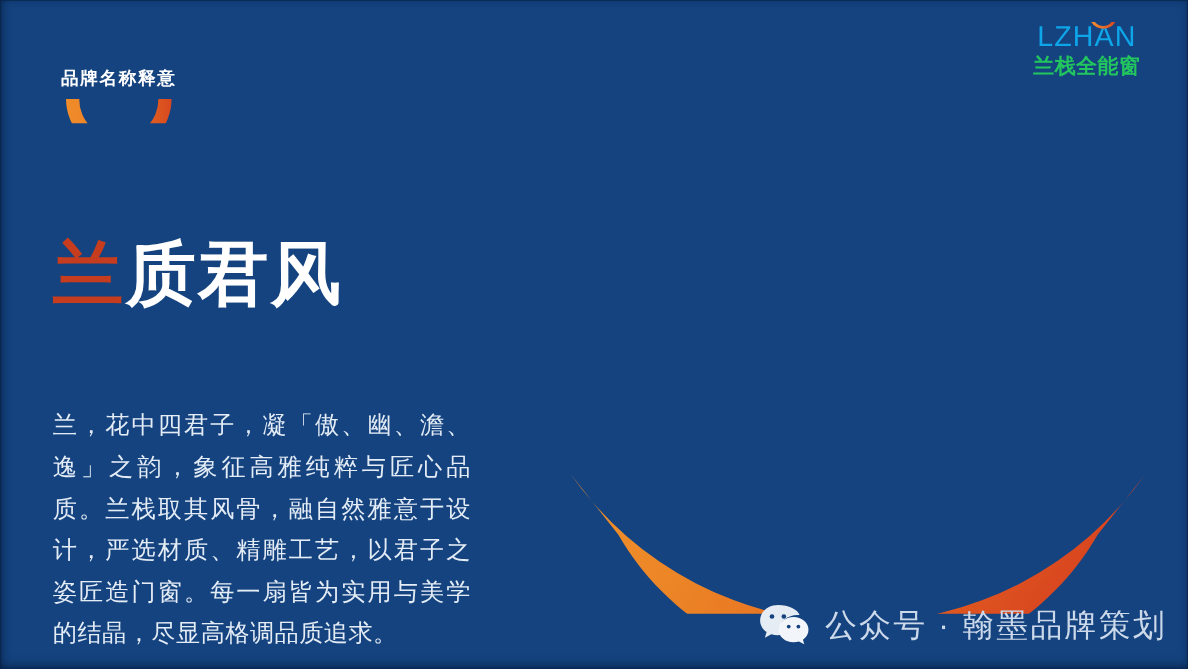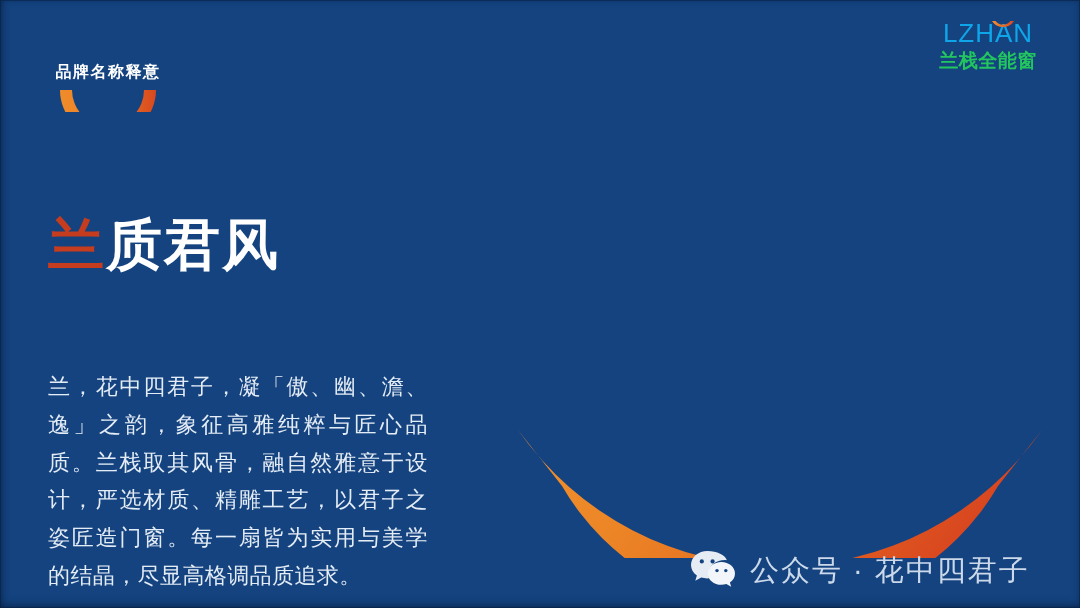--- a/index.html
+++ b/index.html
@@ -87,21 +87,21 @@
     white-space: nowrap;
   }
 
   
   .headline {
     position: absolute;
     left: 48px;
     top: 212px;
   }
   .headline-line {
-    font-size: 56px;
+    font-size: 64px;
     font-weight: 800;
     line-height: 1.17;
     color: #ffffff;
     letter-spacing: 2px;
     white-space: nowrap;
   }
   .headline-accent { color: #c63c1e; }
 
   
   .body-copy {
@@ -213,16 +213,16 @@
 
         <path d="M17.5 3 C 8.2 3 1 9.3 1 17 c 0 4.3 2.3 8.1 5.9 10.6 l -1.6 5.1 5.9 -3.1 c 1.9 0.5 3.9 0.8 6 0.8 0.7 0 1.4 0 2.1 -0.1 -0.6 -1.4 -0.9 -2.9 -0.9 -4.5 0 -7.6 7.5 -13.7 16.7 -13.7 0.6 0 1.2 0 1.8 0.1 C 35.1 7 27.1 3 17.5 3 Z" fill="#e6ecf4"></path>
         <circle cx="11.8" cy="13.4" r="2.1" fill="#14437f"></circle>
         <circle cx="22.6" cy="13.4" r="2.1" fill="#14437f"></circle>
 
         <path d="M45 25.4 c 0 -6.3 -6.1 -11.4 -13.6 -11.4 -7.5 0 -13.6 5.1 -13.6 11.4 0 6.3 6.1 11.4 13.6 11.4 1.7 0 3.4 -0.3 4.9 -0.7 l 4.9 2.6 -1.3 -4.2 c 3.1 -2.1 5.1 -5.3 5.1 -9.1 Z" fill="#f2f6fb"></path>
         <circle cx="27" cy="22.6" r="1.7" fill="#14437f"></circle>
         <circle cx="35.8" cy="22.6" r="1.7" fill="#14437f"></circle>
       </svg>
     </span>
-    <span class="wechat-text">公众号 · 花中四君子</span>
+    <span class="wechat-text">公众号 · 翰墨品牌策划</span>
   </div>
 
 </div>
 
 </body></html>

